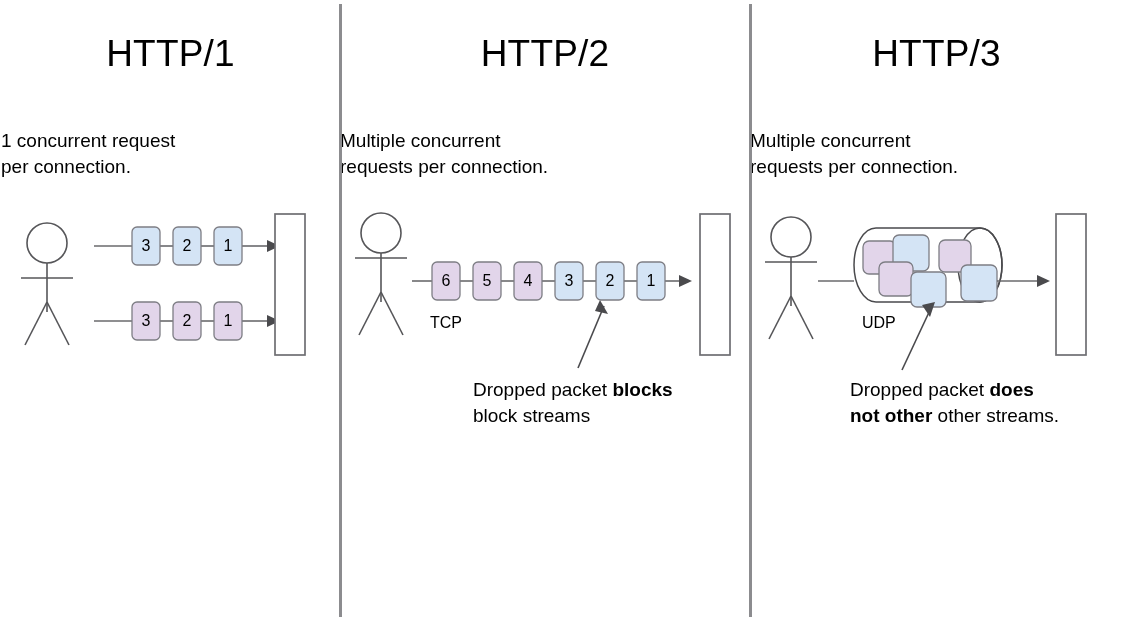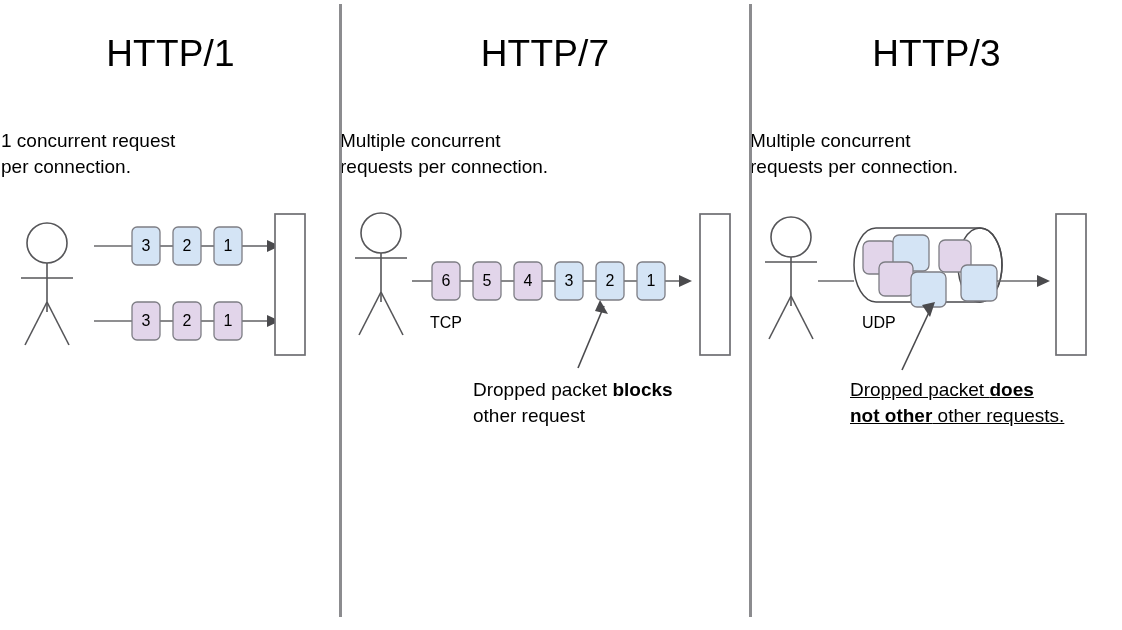--- a/index.html
+++ b/index.html
@@ -63,21 +63,21 @@
   .caption {
     position: absolute;
     font-size: 19px;
     line-height: 26px;
     color: #000;
     margin-left: 20px;
   }
   .caption b { font-weight: bold; }
 
   #caption-2 { left: 452px; top: 377px; width: 270px; }
-  #caption-3 { left: 829px; top: 377px; width: 270px; text-decoration: underline; }
+  #caption-3 { left: 829px; top: 377px; width: 270px; }
 
   svg.art {
     position: absolute;
     left: 0;
     top: 0;
     overflow: visible;
   }
   .stroke-dark {
     stroke: #565659;
     fill: none;
@@ -178,21 +178,21 @@
         <text class="pkt-label" x="186" y="322">2</text>
         <rect class="pkt-rect-purple" x="213" y="302" width="28" height="38" rx="5"></rect>
         <text class="pkt-label" x="227" y="322">1</text>
       </g>
 
       <rect class="server-rect" x="274" y="214" width="30" height="141"></rect>
     </svg>
   </div>
 
   <div class="panel" id="panel-2">
-    <div class="panel-title">HTTP/7</div>
+    <div class="panel-title">HTTP/2</div>
     <div class="panel-subtitle">Multiple concurrent
 requests per connection.</div>
 
     <svg class="art" width="410" height="630">
 
       <g>
         <circle class="stroke-dark" cx="41" cy="233" r="20"></circle>
         <line class="stroke-dark" x1="41" y1="253" x2="41" y2="302"></line>
         <line class="stroke-dark" x1="15" y1="258" x2="67" y2="258"></line>
         <line class="stroke-dark" x1="41" y1="292" x2="19" y2="335"></line>
@@ -279,21 +279,21 @@
 
       <rect class="server-rect" x="306" y="214" width="30" height="141"></rect>
     </svg>
   </div>
 
   <div class="divider" id="divider-1"></div>
   <div class="divider" id="divider-2"></div>
 
   <div class="caption" id="caption-2">
     <span>Dropped packet </span><b>blocks</b><br>
-    <span>other request</span>
+    <span>block streams</span>
   </div>
 
   <div class="caption" id="caption-3">
     <span>Dropped packet </span><b>does</b><br>
-    <b>not other</b><span> other requests.</span>
+    <b>not other</b><span> other streams.</span>
   </div>
 
 </div>
 
 </body></html>

